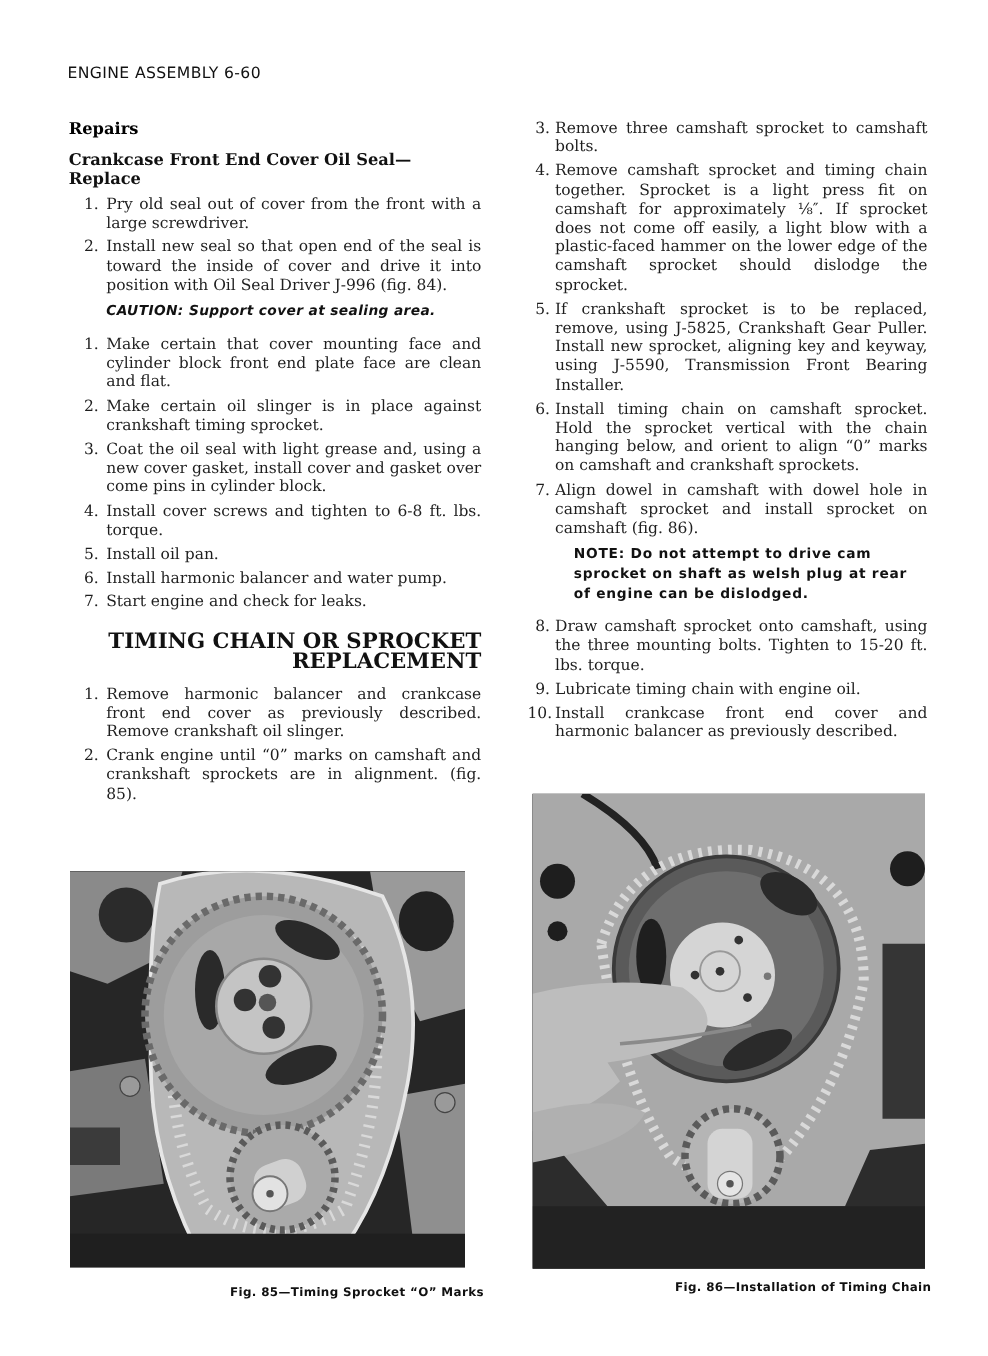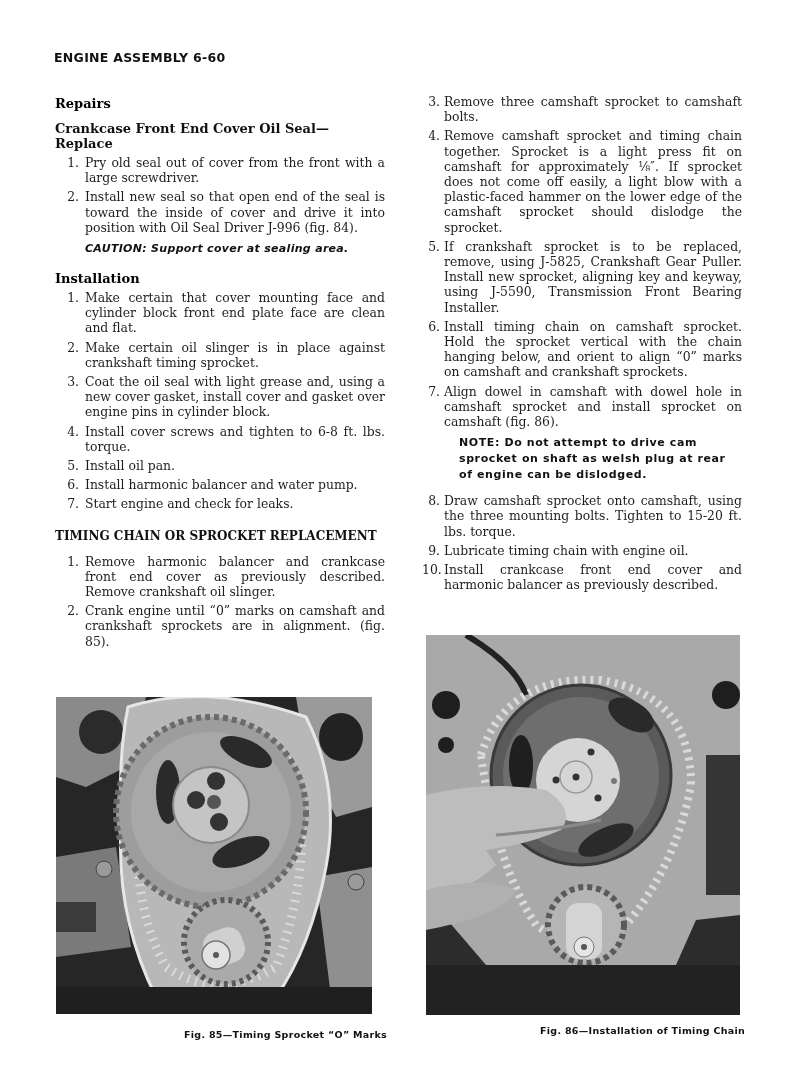--- a/index.html
+++ b/index.html
@@ -2,33 +2,33 @@
 <html><head>
 <meta charset="utf-8">
 <style>
   html, body { margin: 0; padding: 0; }
   body {
     width: 790px; height: 1085px; background: #ffffff; position: relative;
     font-family: "DejaVu Serif", serif; color: #1a1a1a; overflow: hidden;
   }
   .page-header {
     position: absolute; left: 54px; top: 50px;
-    font-family: "DejaVu Sans", sans-serif; font-weight: bold; font-size: 12.5px;
+    font-family: "DejaVu Sans", sans-serif; font-weight: normal; font-size: 12.5px;
     letter-spacing: 0.3px; color: #111;
   }
   .col { position: absolute; }
   .col-left { left: 55px; top: 96px; width: 330px; }
   .col-right { left: 420px; top: 94px; width: 322px; }
   h3.sec {
     margin: 0 0 4px 0; font-size: 13px; font-weight: bold; font-family: "DejaVu Serif", serif; color:#000000;
   }
   h3.sub { margin: 10px 0 4px 0; font-size: 13px; font-weight: bold; color:#111; }
   h2.major {
-    margin: 16px 0 10px 0; font-size: 12px; font-weight: bold; line-height: 16px;
-    text-transform: uppercase; color:#111;
+    margin: 16px 0 10px 0; font-size: 17px; font-weight: bold; line-height: 16px;
+    text-transform: uppercase; color:#111;text-align:right;
   }
   ol.steps { list-style: none; margin: 0; padding: 0; }
   ol.steps li {
     position: relative; padding-left: 30px; font-size: 12.4px; line-height: 15.2px;
     margin-bottom: 4px; text-align: justify; color: #1e1e1e;
   }
   ol.steps li .num {
     position: absolute; left: 6px; top: 0; width: 18px; text-align: right;
   }
   .col-right ol.steps li .num { left: 2px; }
@@ -59,25 +59,24 @@
 
 <div class="col col-left">
   <h3 class="sec">Repairs</h3>
   <h3 class="sub">Crankcase Front End Cover Oil Seal—Replace</h3>
   <ol class="steps">
     <li><span class="num">1.</span><span>Pry old seal out of cover from the front with a large screwdriver.</span></li>
     <li><span class="num">2.</span><span>Install new seal so that open end of the seal is toward the inside of cover and drive it into position with Oil Seal Driver J-996 (fig. 84).</span></li>
   </ol>
   <div class="notice caution">CAUTION: Support cover at sealing area.</div>
 
-  <h3 class="sec" style="margin-top:14px">Installation</h3>
   <ol class="steps">
     <li><span class="num">1.</span><span>Make certain that cover mounting face and cylinder block front end plate face are clean and flat.</span></li>
     <li><span class="num">2.</span><span>Make certain oil slinger is in place against crankshaft timing sprocket.</span></li>
-    <li><span class="num">3.</span><span>Coat the oil seal with light grease and, using a new cover gasket, install cover and gasket over engine pins in cylinder block.</span></li>
+    <li><span class="num">3.</span><span>Coat the oil seal with light grease and, using a new cover gasket, install cover and gasket over come pins in cylinder block.</span></li>
     <li><span class="num">4.</span><span>Install cover screws and tighten to 6-8 ft. lbs. torque.</span></li>
     <li><span class="num">5.</span><span>Install oil pan.</span></li>
     <li><span class="num">6.</span><span>Install harmonic balancer and water pump.</span></li>
     <li><span class="num">7.</span><span>Start engine and check for leaks.</span></li>
   </ol>
 
   <h2 class="major">TIMING CHAIN OR SPROCKET REPLACEMENT</h2>
   <ol class="steps">
     <li><span class="num">1.</span><span>Remove harmonic balancer and crankcase front end cover as previously described. Remove crankshaft oil slinger.</span></li>
     <li><span class="num">2.</span><span>Crank engine until “0” marks on camshaft and crankshaft sprockets are in alignment. (fig. 85).</span></li>

